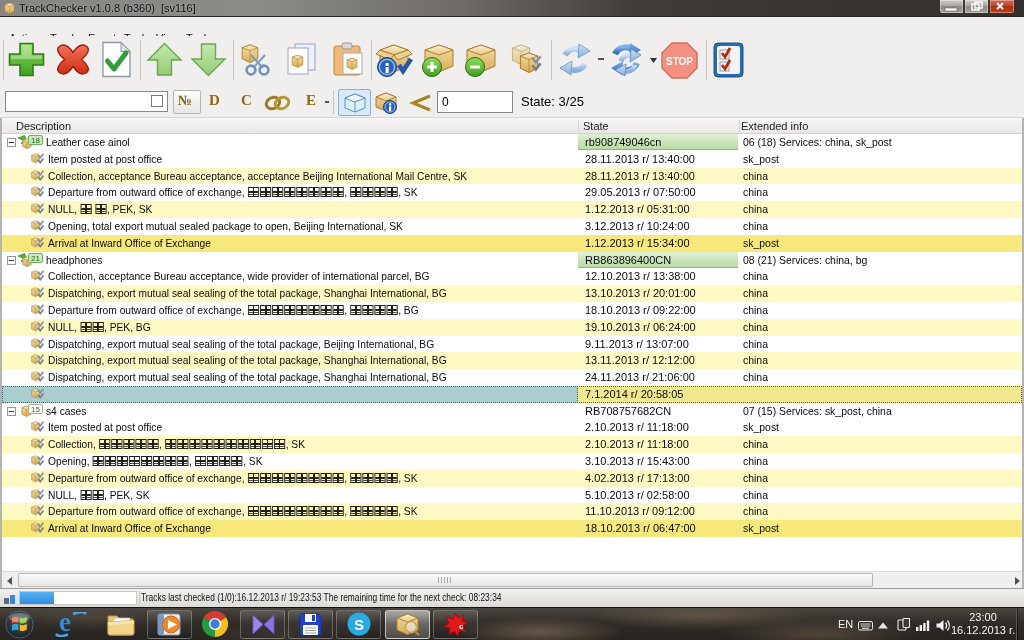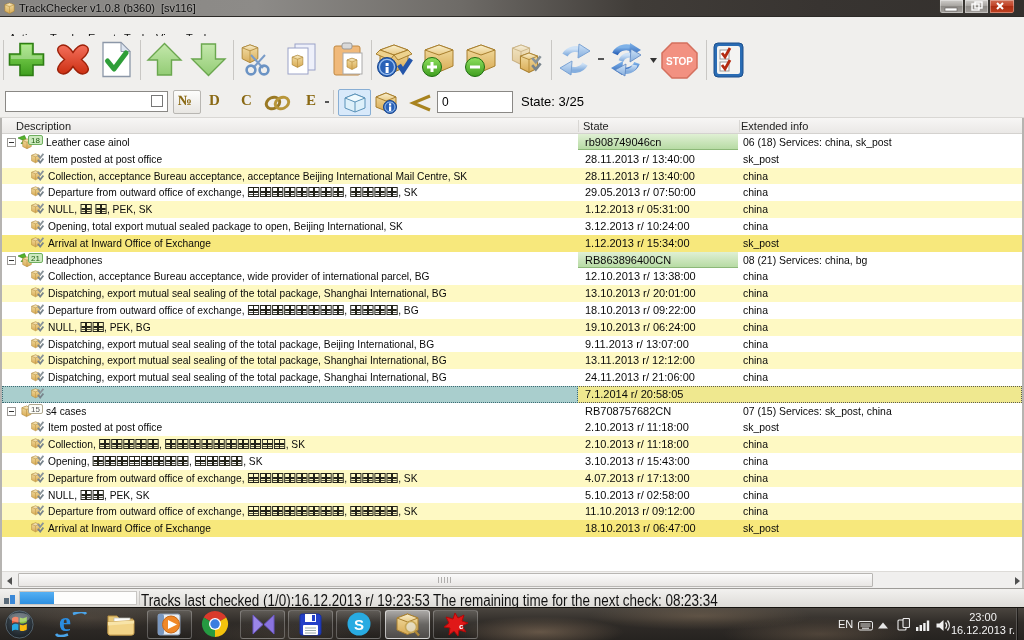--- a/index.html
+++ b/index.html
@@ -38,21 +38,21 @@
 .bg-g{background:#cdeabf;border:1px solid #6faf5f;color:#1d5c10}
 .bg-w{background:#fdfdf8;border:1px solid #b0a890;color:#555}
 .cico{position:absolute;left:28px;top:1px}
 .gtext{position:absolute;left:44px;top:2px;transform:scaleX(.93);transform-origin:0 50%}
 .cj{display:inline-block;width:12px;height:10px;border:1px solid #23231a;vertical-align:-1px;margin:0 0.5px;background:
  linear-gradient(to bottom,transparent 38%,#23231a 38%,#23231a 58%,transparent 58%),
  linear-gradient(to right,transparent 40%,#23231a 40%,#23231a 60%,transparent 60%),
  linear-gradient(to bottom,transparent 78%,rgba(35,35,26,.8) 78%,rgba(35,35,26,.8) 92%,transparent 92%)}
 #selrow{background:#a9cecd;outline:1px dotted #3c6a74;outline-offset:-1px}
 #hscroll{position:absolute;left:2px;top:571px;width:1020px;height:17px;background:#f0efee;border-top:1px solid #dddbd8}
-#statusbar{position:absolute;left:0;top:588px;width:1024px;height:19px;background:linear-gradient(to bottom,#f2f1ef,#dddbd7);border-top:1px solid #9d9b98;font-size:16px;color:#111}
+#statusbar{position:absolute;left:0;top:588px;width:1024px;height:19px;background:linear-gradient(to bottom,#f2f1ef,#dddbd7);border-top:1px solid #9d9b98;font-size:10px;color:#111}
 #taskbar{position:absolute;left:0;top:607px;width:1024px;height:33px;border-top:1px solid #15130f;background:
  radial-gradient(ellipse 120px 22px at 540px 24px,rgba(150,125,100,.55),transparent 70%),
  radial-gradient(ellipse 160px 20px at 700px 8px,rgba(130,110,88,.5),transparent 70%),
  radial-gradient(ellipse 140px 24px at 820px 26px,rgba(125,105,85,.45),transparent 70%),
  radial-gradient(ellipse 100px 18px at 90px 10px,rgba(110,95,80,.35),transparent 70%),
  radial-gradient(ellipse 130px 20px at 280px 28px,rgba(105,92,78,.3),transparent 70%),
  linear-gradient(to bottom,#4a453f,#302c28 45%,#262320)}
 .tbtn{position:absolute;top:2px;width:45px;height:29px;border:1px solid rgba(255,255,255,.25);border-radius:3px;background:linear-gradient(to bottom,rgba(255,255,255,.14),rgba(255,255,255,.03) 50%,rgba(0,0,0,.08))}
 .tbtn.act{background:linear-gradient(to bottom,rgba(255,255,255,.55),rgba(255,255,255,.28) 50%,rgba(255,255,255,.18));border-color:rgba(255,255,255,.6)}
 .tico{position:absolute;left:9px;top:2px}
@@ -479,21 +479,21 @@
 <span class="c1">Opening, <i class="cjw"><i class="cj"></i><i class="cj"></i><i class="cj"></i><i class="cj"></i><i class="cj"></i><i class="cj"></i><i class="cj"></i><i class="cj"></i></i>, <i class="cjw"><i class="cj"></i><i class="cj"></i><i class="cj"></i><i class="cj"></i></i>, SK</span>
 <span class="c2">3.10.2013 r/ 15:43:00</span>
 <span class="c3">china</span>
 </div>
 <div class="row ry" style="top:352px;height:17px">
 <svg class="cico" width="14" height="14">
           <use href="#parcel14" x="0" y="1" width="11" height="11"></use>
           <use href="#chev" x="7" y="1" width="8" height="12"></use>
         </svg>
 <span class="c1">Departure from outward office of exchange, <i class="cjw"><i class="cj"></i><i class="cj"></i><i class="cj"></i><i class="cj"></i><i class="cj"></i><i class="cj"></i><i class="cj"></i><i class="cj"></i></i>, <i class="cjw"><i class="cj"></i><i class="cj"></i><i class="cj"></i><i class="cj"></i></i>, SK</span>
-<span class="c2">4.07.2013 r/ 17:13:00</span>
+<span class="c2">4.02.2013 r/ 17:13:00</span>
 <span class="c3">china</span>
 </div>
 <div class="row" style="top:369px;height:16px">
 <svg class="cico" width="14" height="14">
           <use href="#parcel14" x="0" y="1" width="11" height="11"></use>
           <use href="#chev" x="7" y="1" width="8" height="12"></use>
         </svg>
 <span class="c1">NULL, <i class="cjw"><i class="cj"></i><i class="cj"></i></i>, PEK, SK</span>
 <span class="c2">5.10.2013 r/ 02:58:00</span>
 <span class="c3">china</span>

